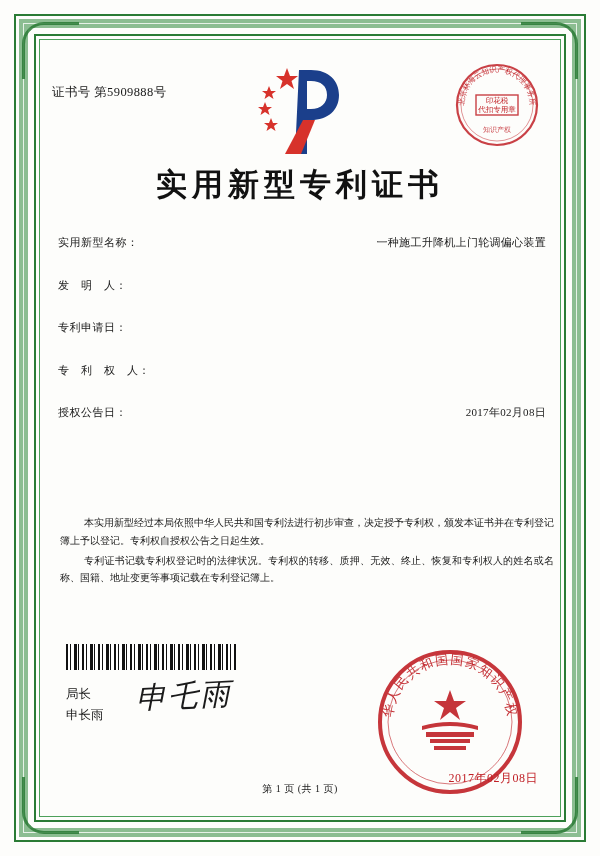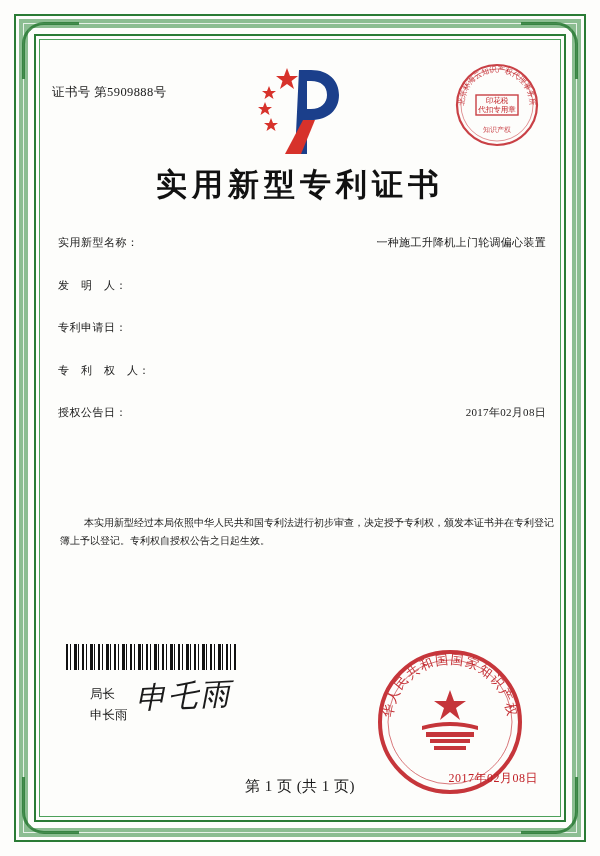--- a/index.html
+++ b/index.html
@@ -170,21 +170,20 @@
         #111 12px, #111 13px, #fff 13px, #fff 16px);
   }
 
   
   .sig-block {
     position: absolute;
     left: 22px;
     top: 638px;
     font-size: 12.5px;
     line-height: 1.65;
-    margin-left: 24px;
   }
   .sig-script {
     position: absolute;
     left: 92px;
     top: 630px;
     font-size: 30px;
     font-family: "DejaVu Serif", serif;
     font-style: italic;
     letter-spacing: 2px;
     color: #1a1a1a;
@@ -207,21 +206,21 @@
     color: #c02026;
     letter-spacing: 0.5px;
   }
 
   .page-footer {
     position: absolute;
     left: 0;
     right: 0;
     bottom: 16px;
     text-align: center;
-    font-size: 15px;
+    font-size: 10px;
     letter-spacing: 0.5px;
   }
 </style>
 </head>
 <body>
 
 <div class="certificate">
 
   <div class="border-outer"></div>
   <div class="border-pattern"></div>
@@ -286,20 +285,21 @@
         <span class="field-label">专　利　权　人：</span>
       </div>
       <div class="field-row">
         <span class="field-label">授权公告日：</span>
         <span class="field-value">2017年02月08日</span>
       </div>
     </div>
 
     <div class="body-text">
       <p>本实用新型经过本局依照中华人民共和国专利法进行初步审查，决定授予专利权，颁发本证书并在专利登记簿上予以登记。专利权自授权公告之日起生效。</p>
+      <p>专利证书记载专利权登记时的法律状况。专利权的转移、质押、无效、终止、恢复和专利权人的姓名或名称、国籍、地址变更等事项记载在专利登记簿上。</p>
     </div>
 
     <div class="barcode"></div>
 
     <div class="sig-block">
       <div>局长</div>
       <div>申长雨</div>
     </div>
     <div class="sig-script">申乇雨</div>
 

